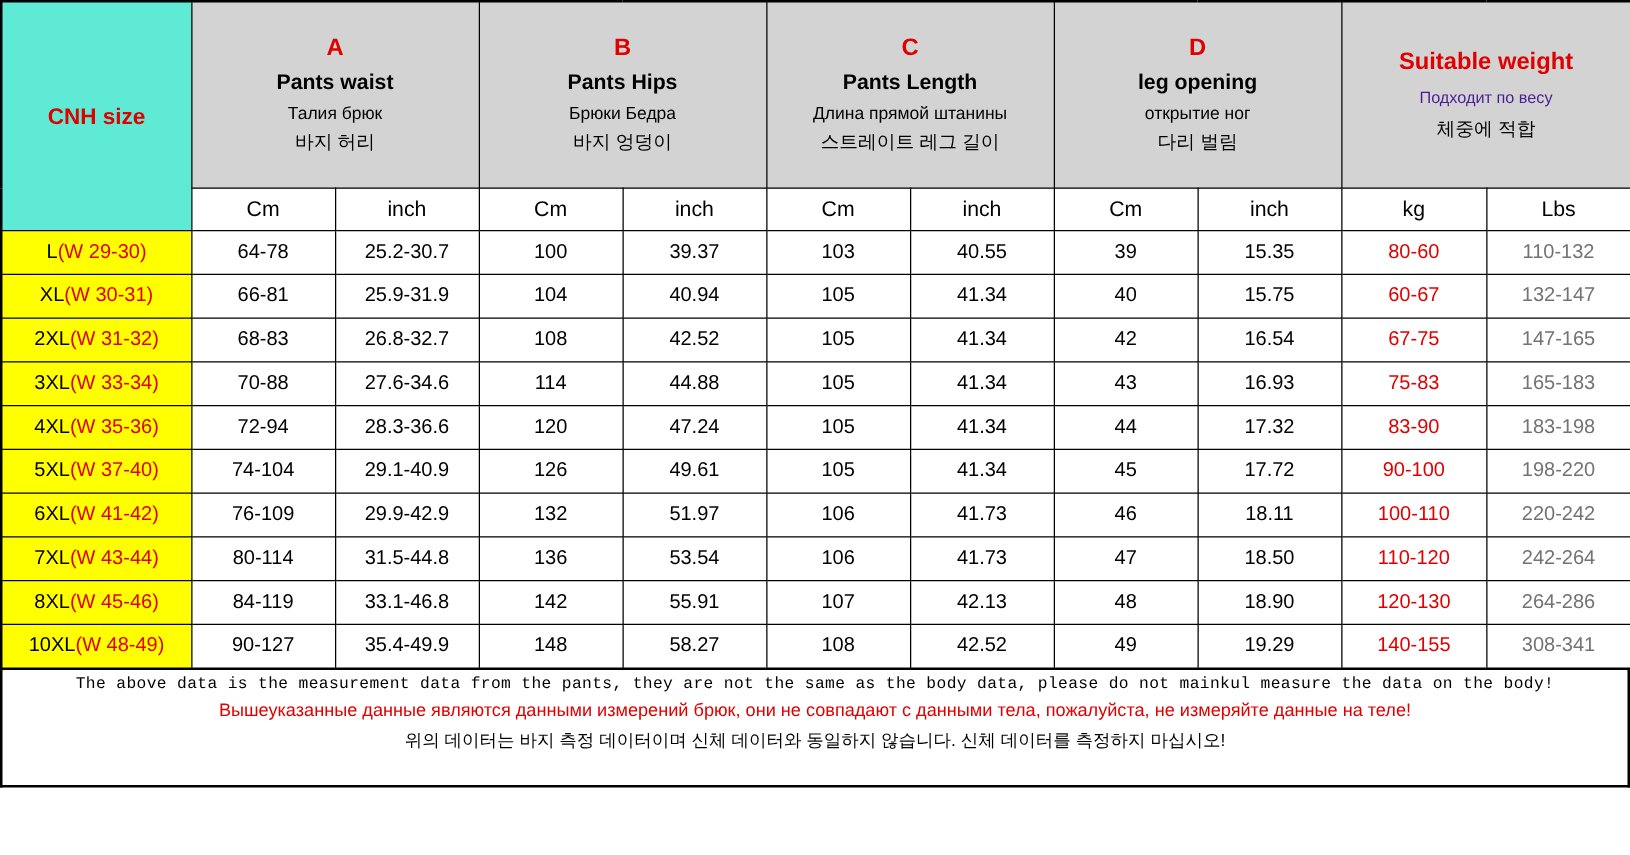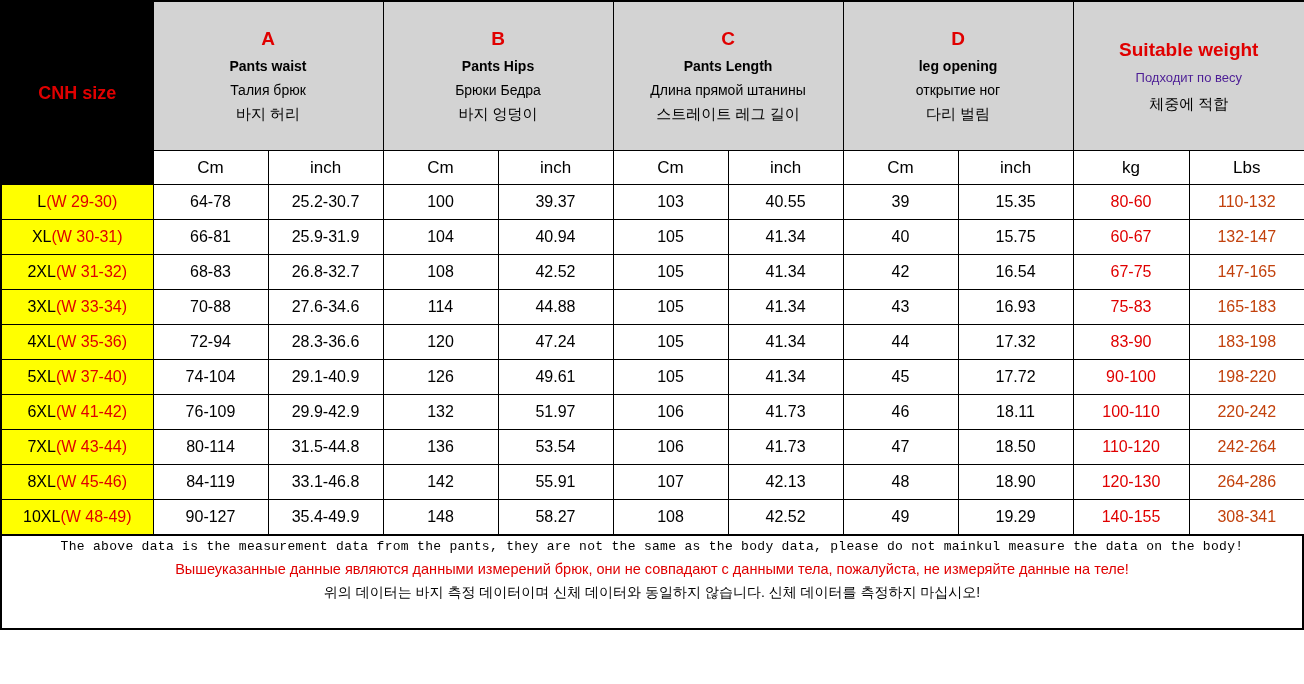--- a/index.html
+++ b/index.html
@@ -40,21 +40,21 @@
   .hdr-letter {
     color: #e00000;
     font-weight: bold;
     font-size: 19px;
     line-height: 26px;
     margin-bottom: 2px;
   }
   .hdr-en {
     color: #000;
     font-weight: bold;
-    font-size: 14px;
+    font-size: 17px;
     line-height: 24px;
   }
   .hdr-ru {
     color: #000;
     font-size: 14px;
     line-height: 24px;
   }
   .hdr-ko {
     color: #000;
     font-size: 15px;
@@ -70,21 +70,21 @@
     color: #4c1d95;
     font-size: 13px;
     line-height: 26px;
   }
   .hdr-sw-ko {
     color: #000;
     font-size: 15px;
     line-height: 26px;
   }
   .cnh-cell {
-    background: #000000;
+    background: #5eead4;
     height: 181px;
     width: 152px;
   }
   .cnh-label {
     color: #e00000;
     font-weight: bold;
     font-size: 18px;
   }
   .unit-row td {
     height: 33px;
@@ -110,21 +110,21 @@
     height: 34px;
   }
   .kg-cell {
     font-size: 16px;
     font-weight: bold;
     color: #e00000;
   }
   .lbs-cell {
     font-size: 16px;
     font-weight: bold;
-    color: #c2410c;
+    color: #737373;
   }
   
   .footer {
     border: 2px solid #000;
     border-top: none;
     width: 1304px;
     box-sizing: border-box;
     height: 94px;
     background: #ffffff;
     text-align: center;

